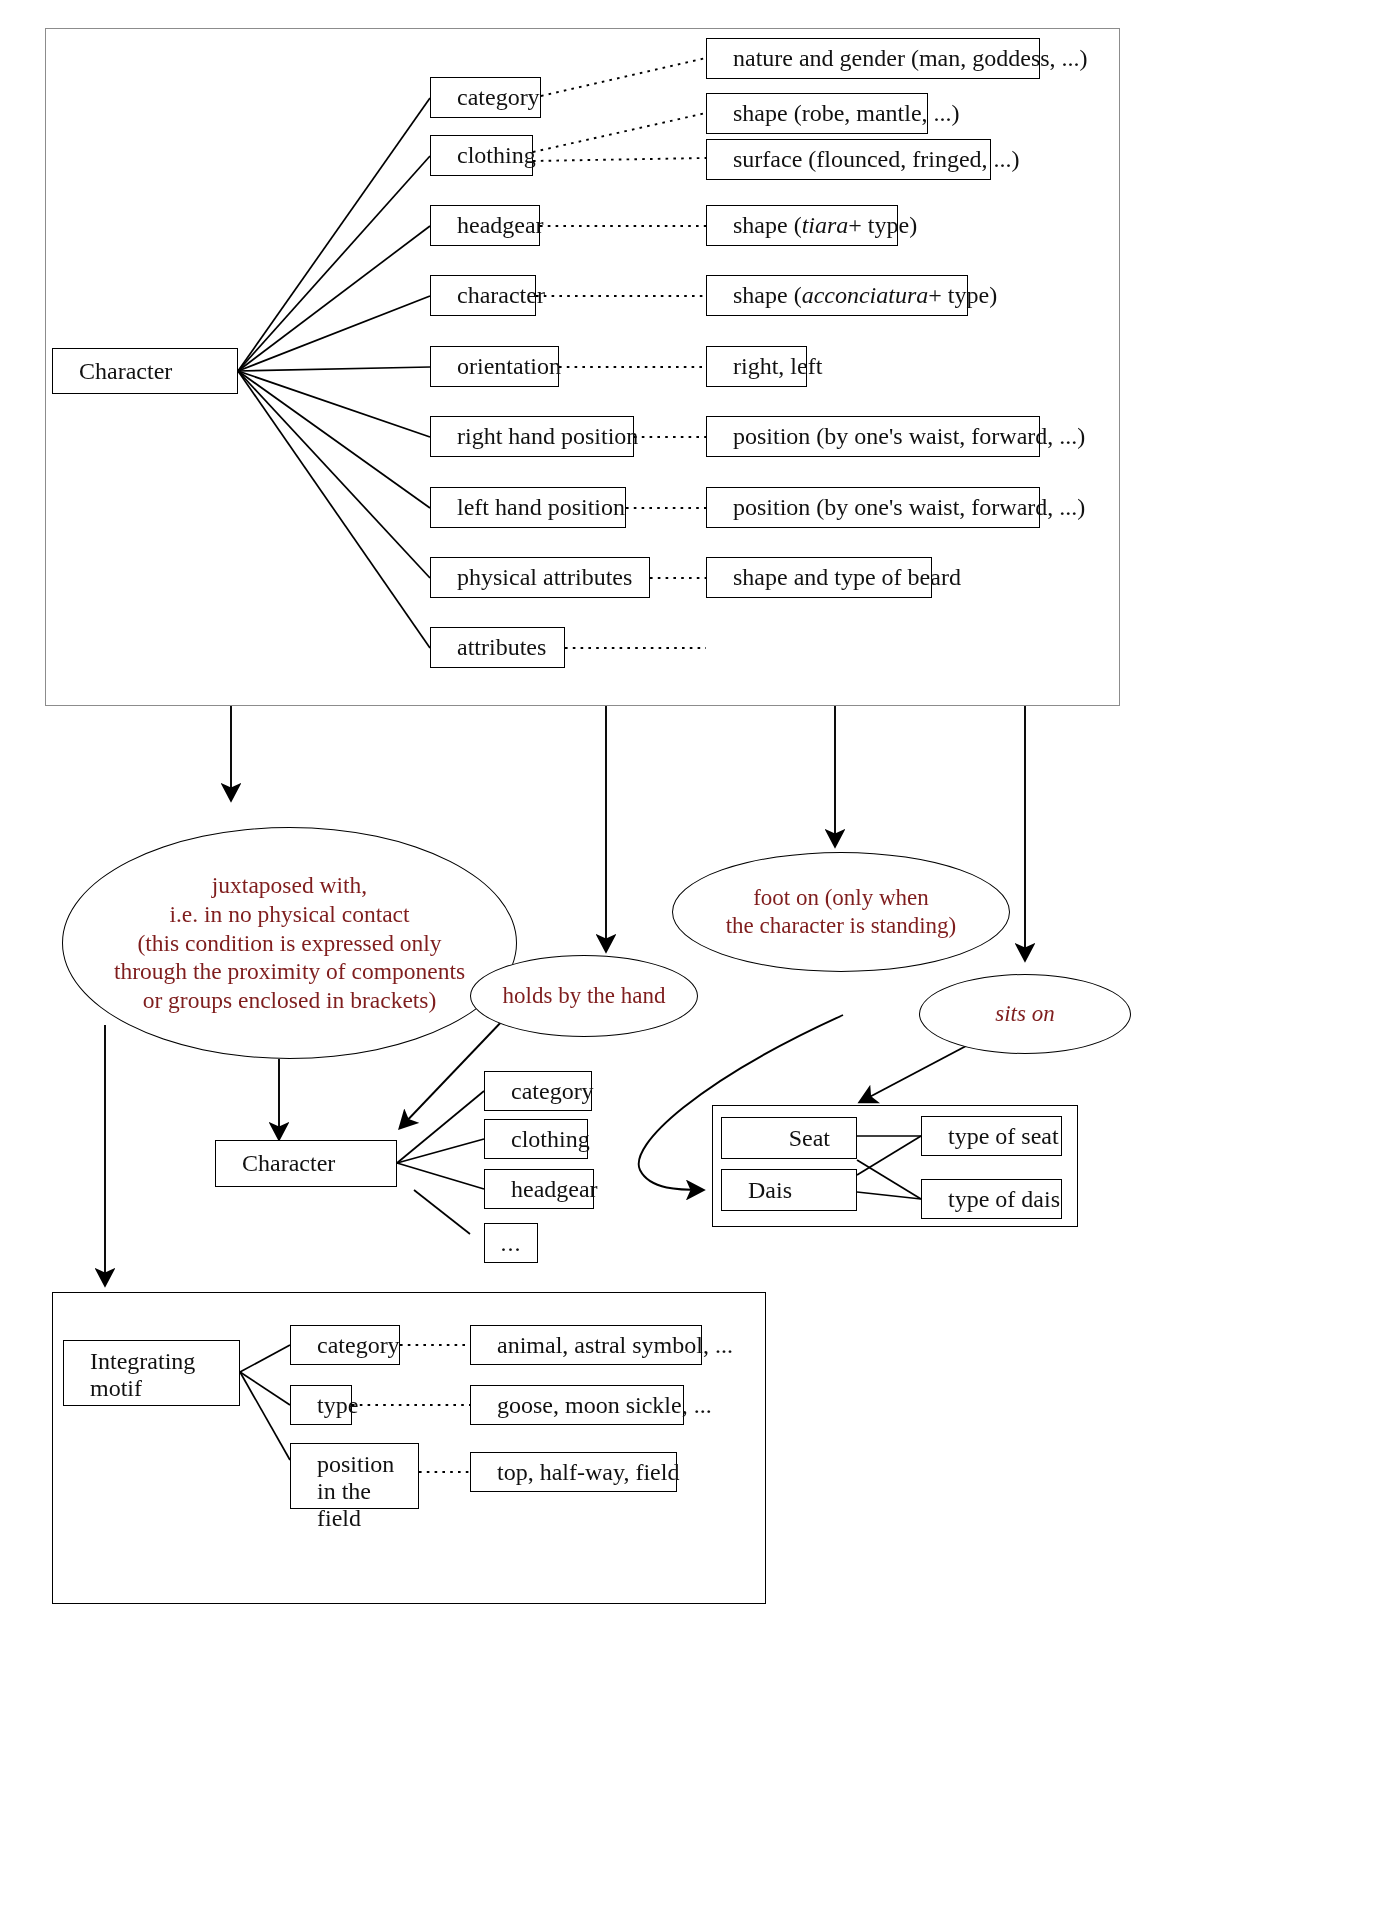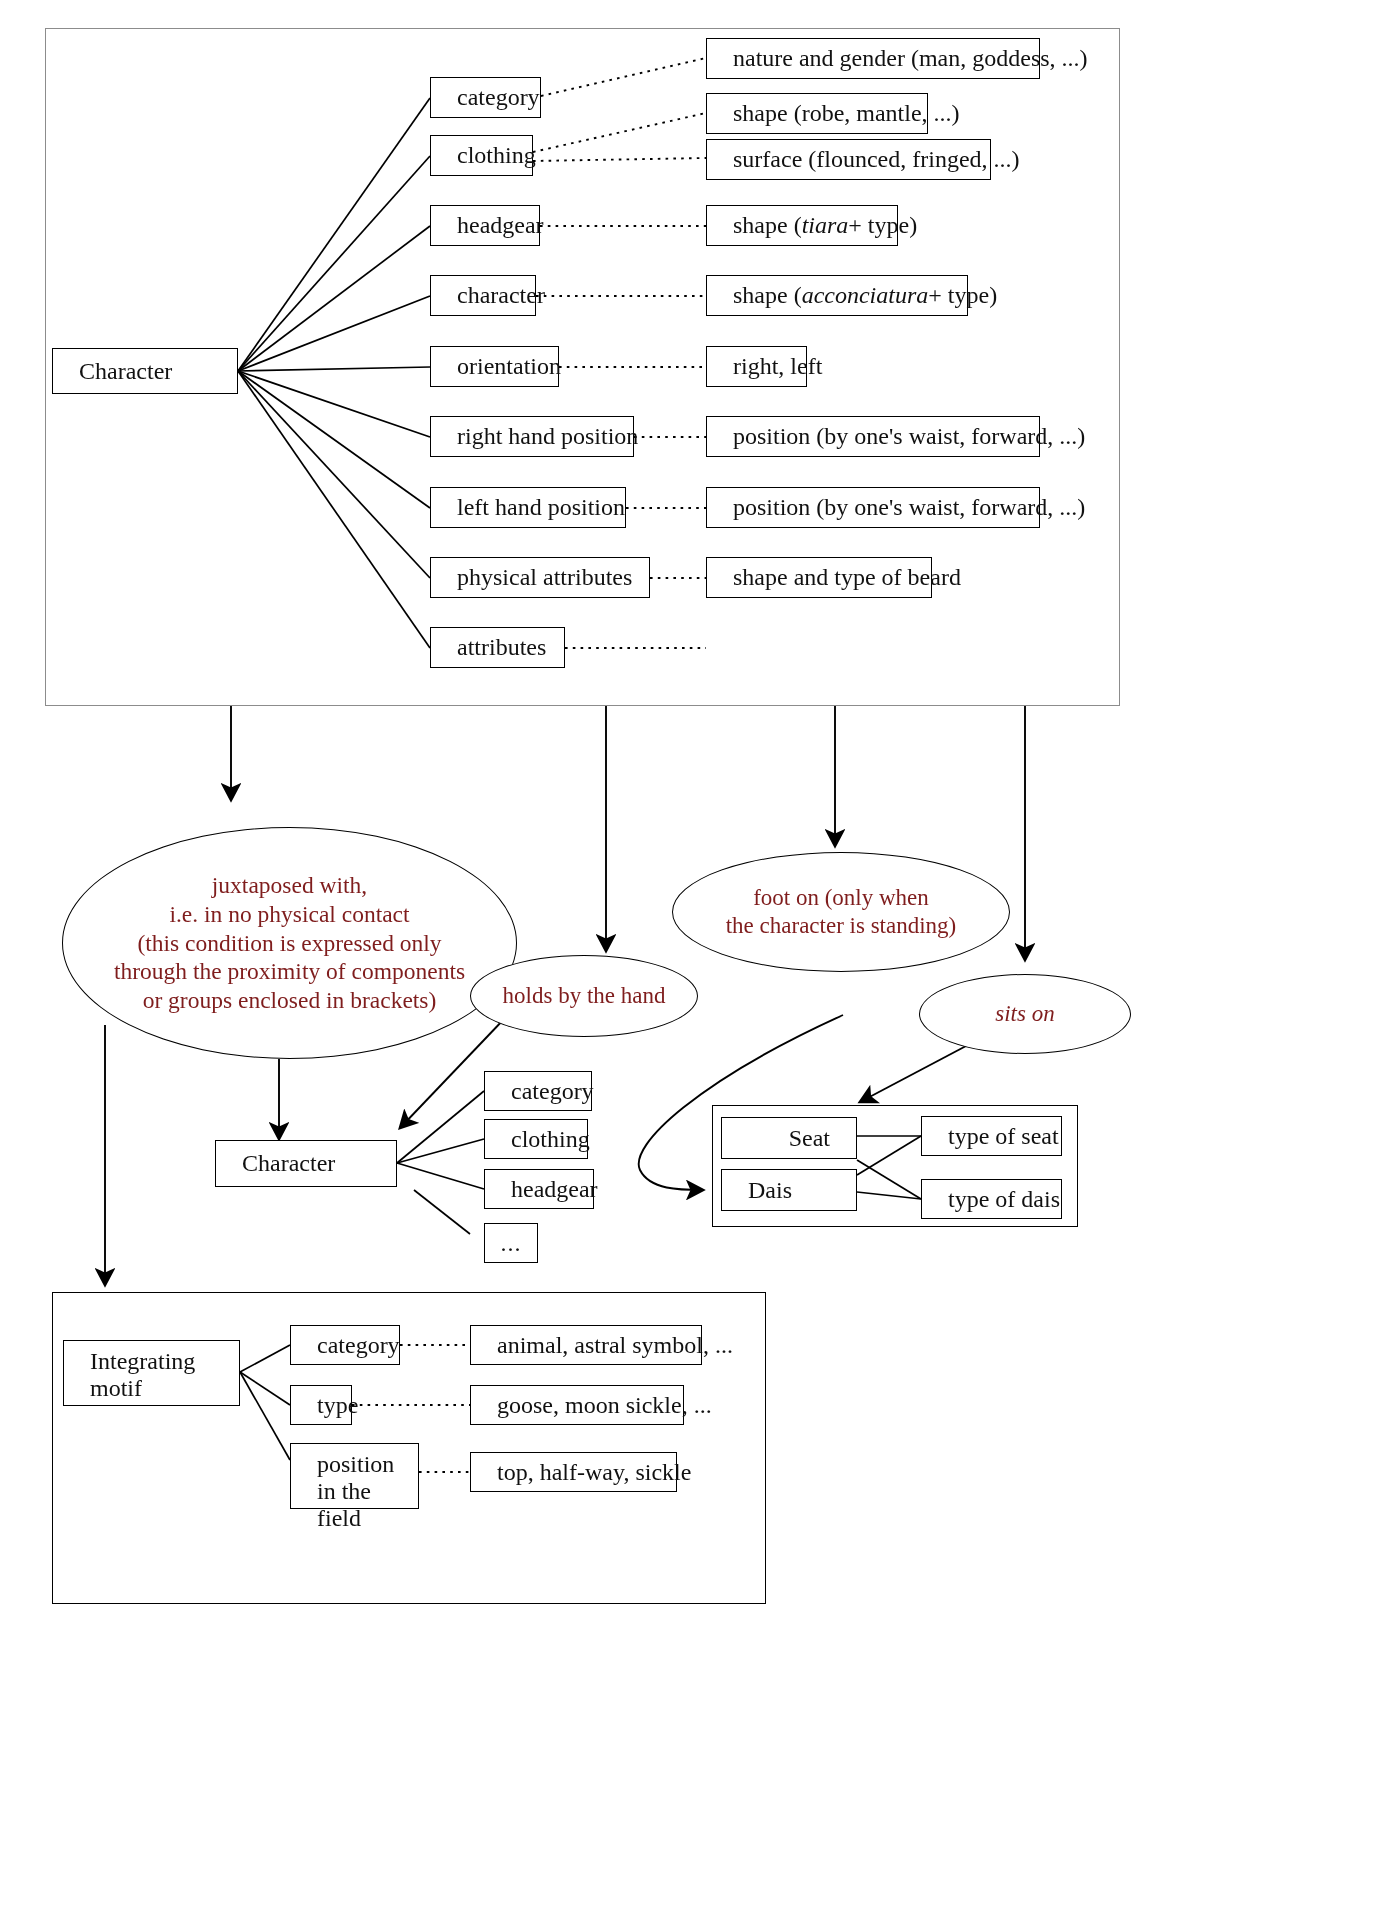--- a/index.html
+++ b/index.html
@@ -298,16 +298,16 @@
 in the field</span>
   </div>
 
   <div class="node" style="left:470px; top:1325px; width:232px; height:40px;">
     <span>animal, astral symbol, ...</span>
   </div>
   <div class="node" style="left:470px; top:1385px; width:214px; height:40px;">
     <span>goose, moon sickle, ...</span>
   </div>
   <div class="node" style="left:470px; top:1452px; width:207px; height:40px;">
-    <span>top, half-way, sickle</span>
+    <span>top, half-way, field</span>
   </div>
 
 </div>
 
 </body></html>

